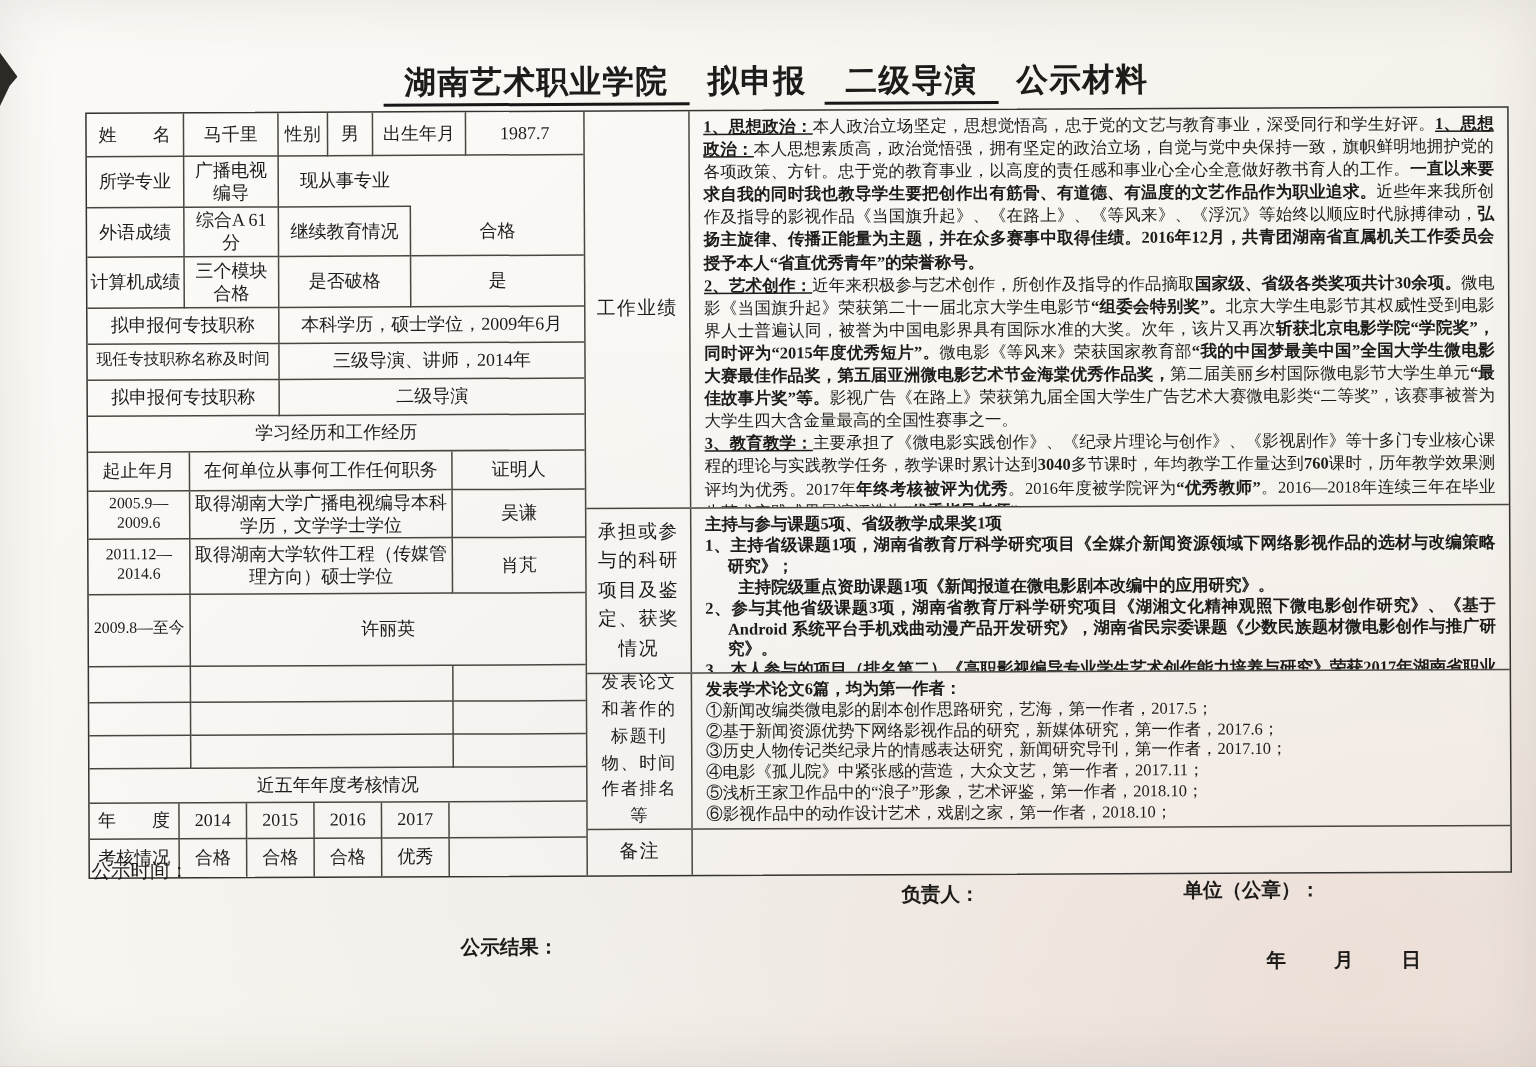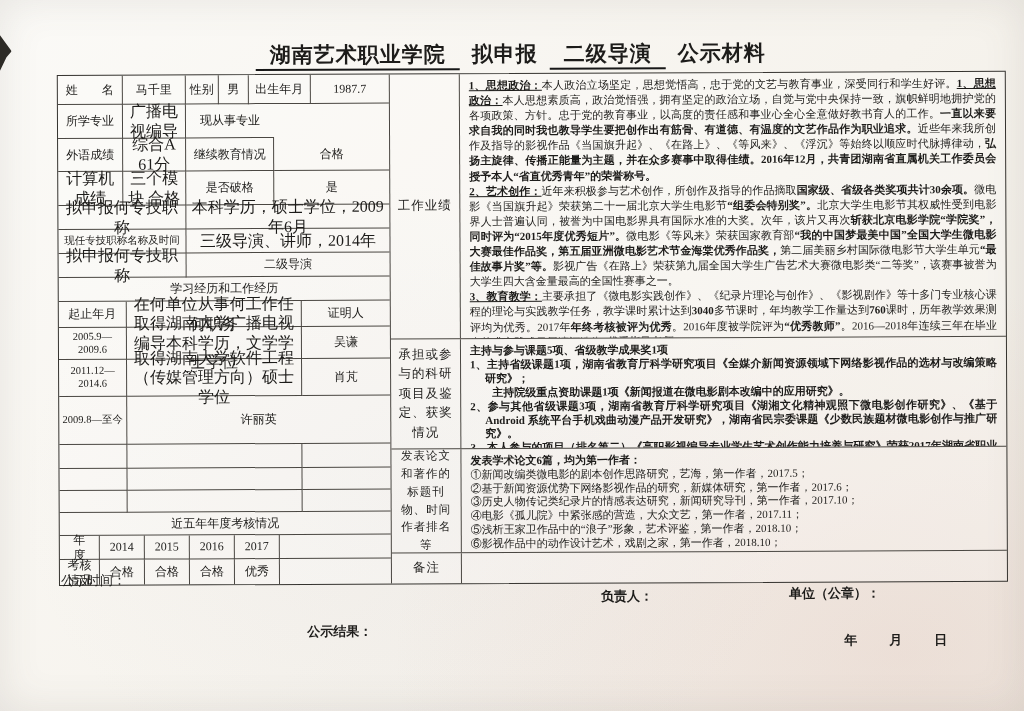--- a/index.html
+++ b/index.html
@@ -43,24 +43,24 @@
   .left-panel{width:332px;border-right:1.2px solid var(--line);display:flex;flex-direction:column;box-sizing:border-box;}
   .right-panel{flex:1;display:flex;flex-direction:column;}
   .lrow{display:flex;box-sizing:border-box;}
   .cell{
     display:flex;align-items:center;justify-content:center;text-align:center;
     border-right:1px solid var(--line);border-bottom:1px solid var(--line);
     box-sizing:border-box;padding:1px 2px;font-size:12px;line-height:1.22;
   }
   .cell:last-child{border-right:none;}
   .lrow:last-child .cell{border-bottom:none;}
-  .small{font-size:16px;}
+  .small{font-size:12px;}
   .tiny{font-size:10.5px;}
   .w65{width:65px}.w63{width:63px}.w45{width:33px}.w30{width:30px}.w62{width:62px}
-  .w88{width:88px}.w128{width:128px}.w68{width:68px}.w175{width:175px}.w64{width:40px}.w45b{width:45px}
+  .w88{width:88px}.w128{width:128px}.w68{width:68px}.w175{width:175px}.w64{width:60px}.w45b{width:45px}
   .fx{flex:1}
   
   .rrow{display:flex;border-bottom:1px solid var(--line);box-sizing:border-box;}
   .rrow:last-child{border-bottom:none;}
   .rlabel{
     width:70px;border-right:1px solid var(--line);box-sizing:border-box;
     display:flex;align-items:center;justify-content:center;text-align:center;
     padding:2px 5px;font-size:12.5px;line-height:1.55;letter-spacing:1px;
   }
   .rcontent{

